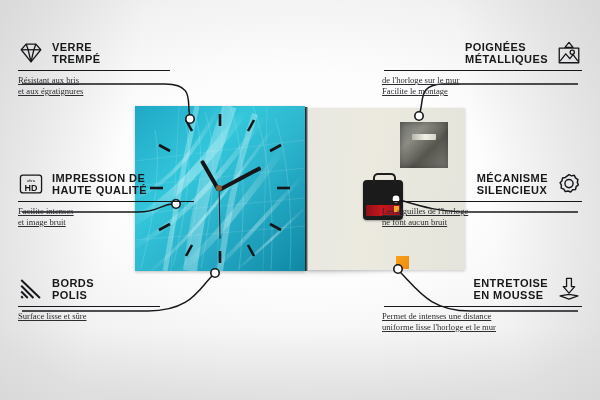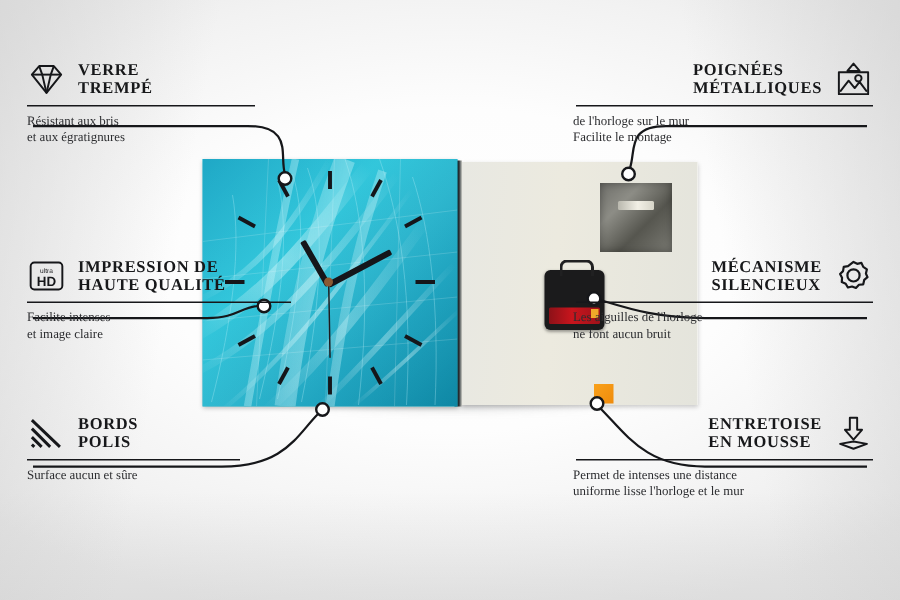--- a/index.html
+++ b/index.html
@@ -83,28 +83,28 @@
     background:linear-gradient(135deg,#f9a11b,#ef8b0c);
   }
 
   
   .callout{position:absolute;width:200px;}
   .callout.left{text-align:left;}
   .callout.right{text-align:left;}
   .head{display:flex;align-items:center;gap:8px;}
   .callout.right .head{justify-content:flex-end;}
   .title{
-    font-family:Liberation Serif, serif;
+    font-family:Liberation Sans, sans-serif;
     font-weight:bold;font-size:11px;line-height:12.5px;
     letter-spacing:.45px;color:#17181a;text-transform:uppercase;
   }
   .rule{height:1.3px;background:#16171a;margin:4px 0 4px 0;}
   .sub{
     font-family:"Liberation Serif", serif;
-    font-size:8.6px;line-height:10.6px;color:#2c2d30;
+    font-size:8.6px;line-height:10.6px;color:#2c2d30;text-decoration:underline;
   }
   .icon{width:26px;height:26px;flex:0 0 26px;display:block;}
 
   svg.lines{position:absolute;left:0;top:0;width:600px;height:400px;pointer-events:none;}
 </style>
 </head>
 <body>
 
 <div id="stage">
 
@@ -251,40 +251,40 @@
         <text x="16" y="13.6" font-family="Liberation Sans, sans-serif" font-size="5.4" text-anchor="middle" fill="#16171a">ultra</text>
         <text x="16" y="24" font-family="Liberation Sans, sans-serif" font-size="11" font-weight="bold" text-anchor="middle" fill="#16171a">HD</text>
       </svg>
       <div>
         <div class="title">IMPRESSION DE</div>
         <div class="title">HAUTE QUALITÉ</div>
       </div>
     </div>
     <div class="rule" style="width:176px;"></div>
     <div class="sub">Facilite intenses</div>
-    <div class="sub">et image claire</div>
+    <div class="sub">et image bruit</div>
   </div>
 
   <div class="callout left" style="left:18px;top:276px;">
     <div class="head">
       <svg class="icon" viewBox="0 0 32 32">
         <g stroke="#16171a" stroke-width="2.4" stroke-linecap="butt">
           <line x1="4" y1="5" x2="27" y2="27"></line>
           <line x1="4" y1="12" x2="19" y2="27"></line>
           <line x1="4" y1="19" x2="12" y2="27"></line>
           <line x1="4" y1="25" x2="6" y2="27"></line>
         </g>
       </svg>
       <div>
         <div class="title">BORDS</div>
         <div class="title">POLIS</div>
       </div>
     </div>
     <div class="rule" style="width:142px;"></div>
-    <div class="sub">Surface aucun et sûre</div>
+    <div class="sub">Surface lisse et sûre</div>
   </div>
 
   <div class="callout right" style="left:382px;top:40px;">
     <div class="head">
       <div>
         <div class="title">POIGNÉES</div>
         <div class="title">MÉTALLIQUES</div>
       </div>
       <svg class="icon" viewBox="0 0 32 32">
         <g fill="none" stroke="#16171a" stroke-width="1.6" stroke-linejoin="round">

